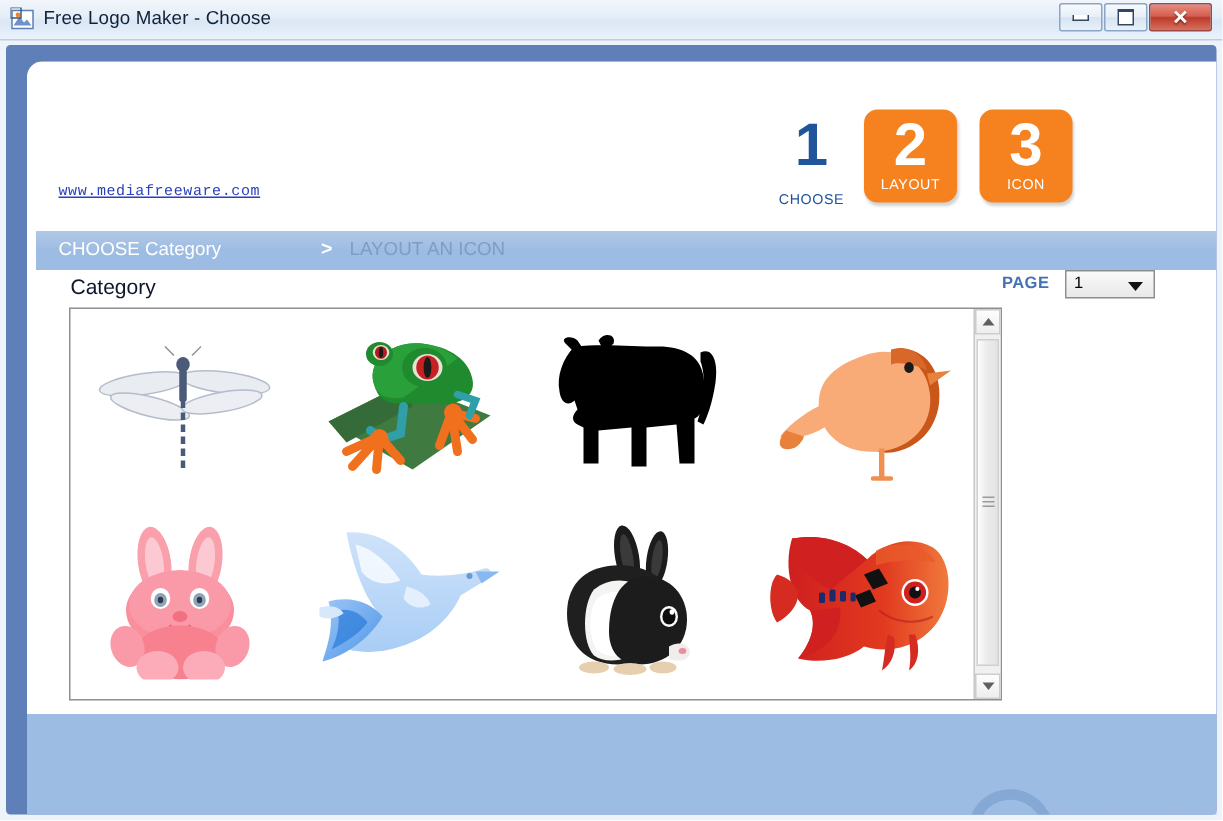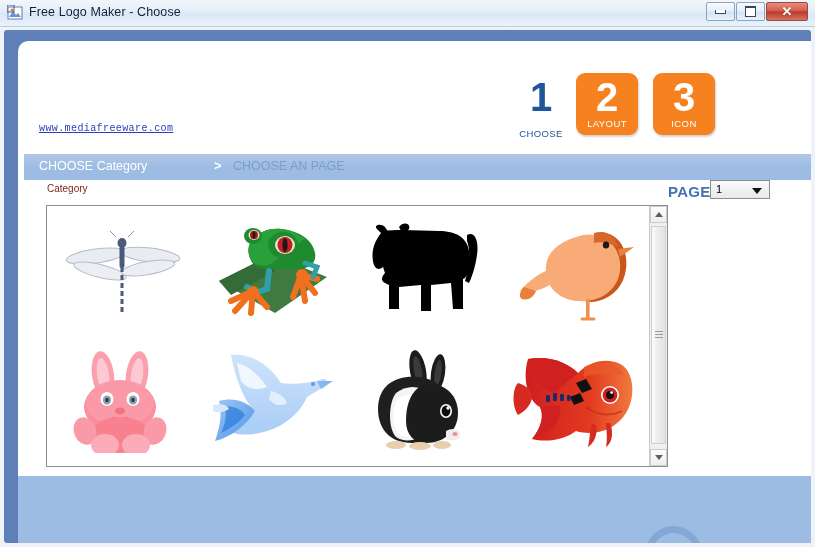--- a/index.html
+++ b/index.html
@@ -180,21 +180,21 @@
   }
   #bc-next {
     position: absolute; left: 209px; top: 5px;
     font-size: 12.5px; color: #7e9cc6;
     white-space: nowrap; cursor: pointer;
   }
 
   
   #lbl-category {
     position: absolute; left: 29px; top: 142px;
-    font-size: 10px; color: #7f1d1d;
+    font-size: 14px; color: #0f172a;
   }
   #sel-category {
     position: absolute; left: 90px; top: 139px;
     width: 190px; height: 19px;
     box-sizing: border-box;
     border: 1px solid #8d8d8d;
     background: linear-gradient(to bottom,#fbfbfb 0%,#f1f1f1 50%,#e9e9e9 100%);
   }
   #sel-category .val {
     position: absolute; left: 5px; top: 2px;
@@ -204,21 +204,21 @@
   }
   .caret {
     position: absolute; right: 7px; top: 7px;
     width: 0; height: 0;
     border-left: 5px solid transparent;
     border-right: 5px solid transparent;
     border-top: 6px solid #111;
   }
   #lbl-page {
     position: absolute; left: 650px; top: 142px;
-    font-size: 15px; color: #4472b5; font-weight: bold;
+    font-size: 11px; color: #4472b5; font-weight: bold;
     letter-spacing: .3px;
   }
   #sel-page {
     position: absolute; left: 692px; top: 139px;
     width: 60px; height: 19px;
     box-sizing: border-box;
     border: 1px solid #8d8d8d;
     background: linear-gradient(to bottom,#fbfbfb 0%,#f1f1f1 50%,#e9e9e9 100%);
   }
   #sel-page .val {
@@ -363,21 +363,21 @@
           </div>
           <div class="step" id="step-3">
             <div class="num">3</div>
             <div class="lbl">ICON</div>
           </div>
         </div>
 
         <div id="breadcrumb">
           <div id="bc-active">CHOOSE Category</div>
           <div id="bc-sep">&gt;</div>
-          <div id="bc-next">CHOOSE AN PAGE</div>
+          <div id="bc-next">LAYOUT AN ICON</div>
         </div>
 
         <div id="lbl-category">Category</div>
 
         <div id="lbl-page">PAGE</div>
         <div id="sel-page">
           <div class="val">1</div>
           <div class="caret"></div>
         </div>
 

